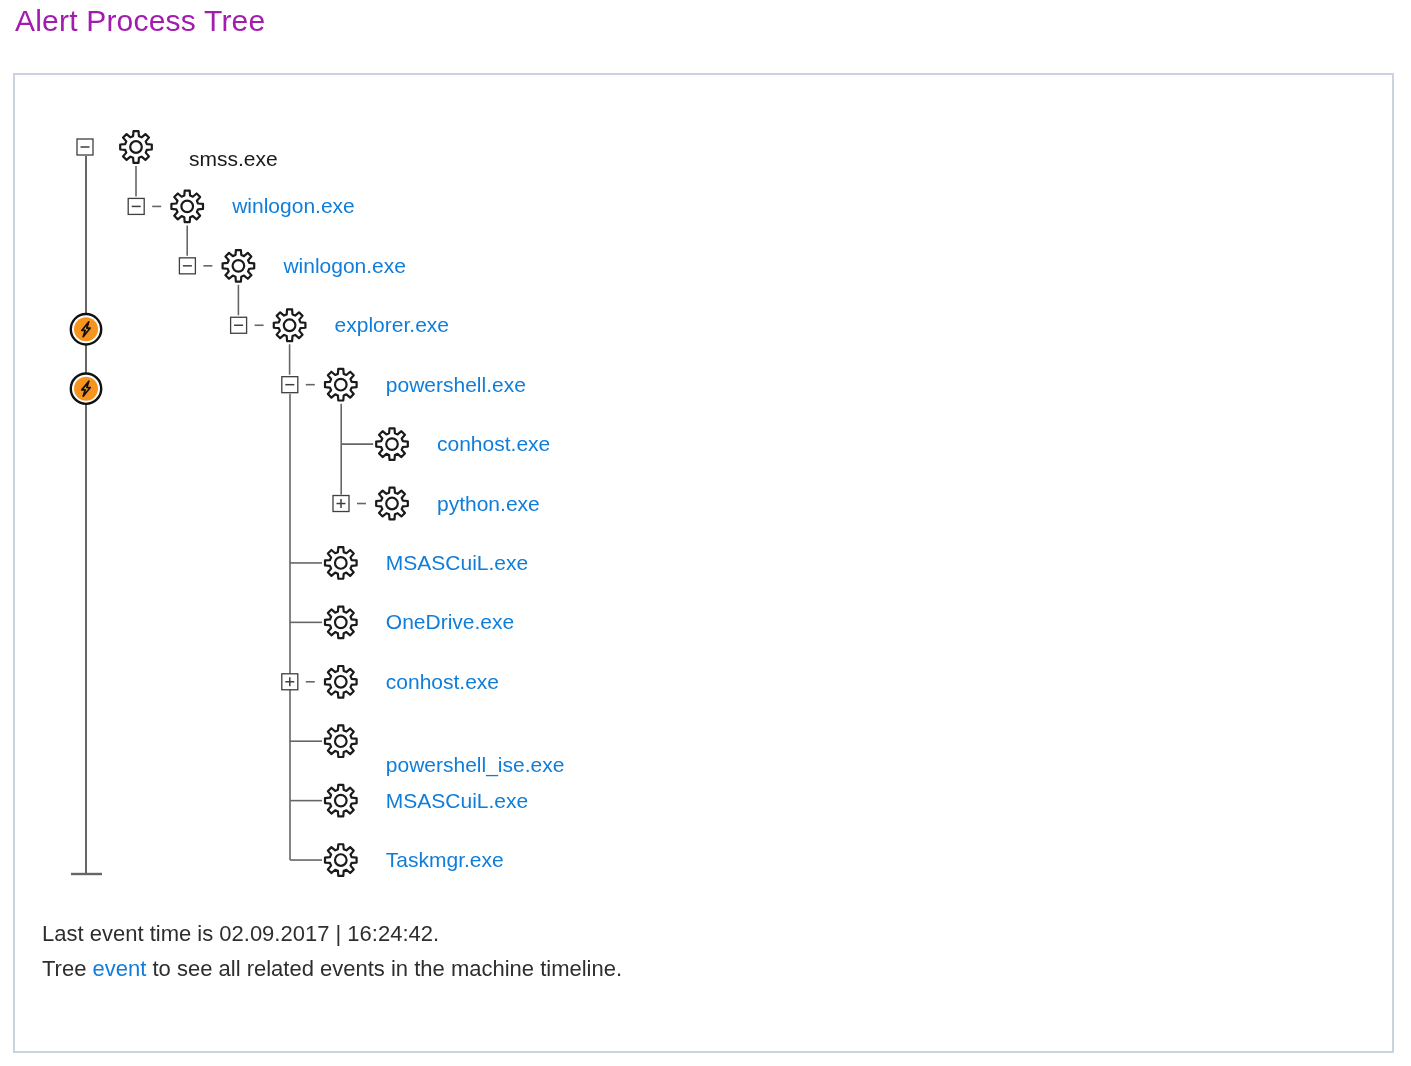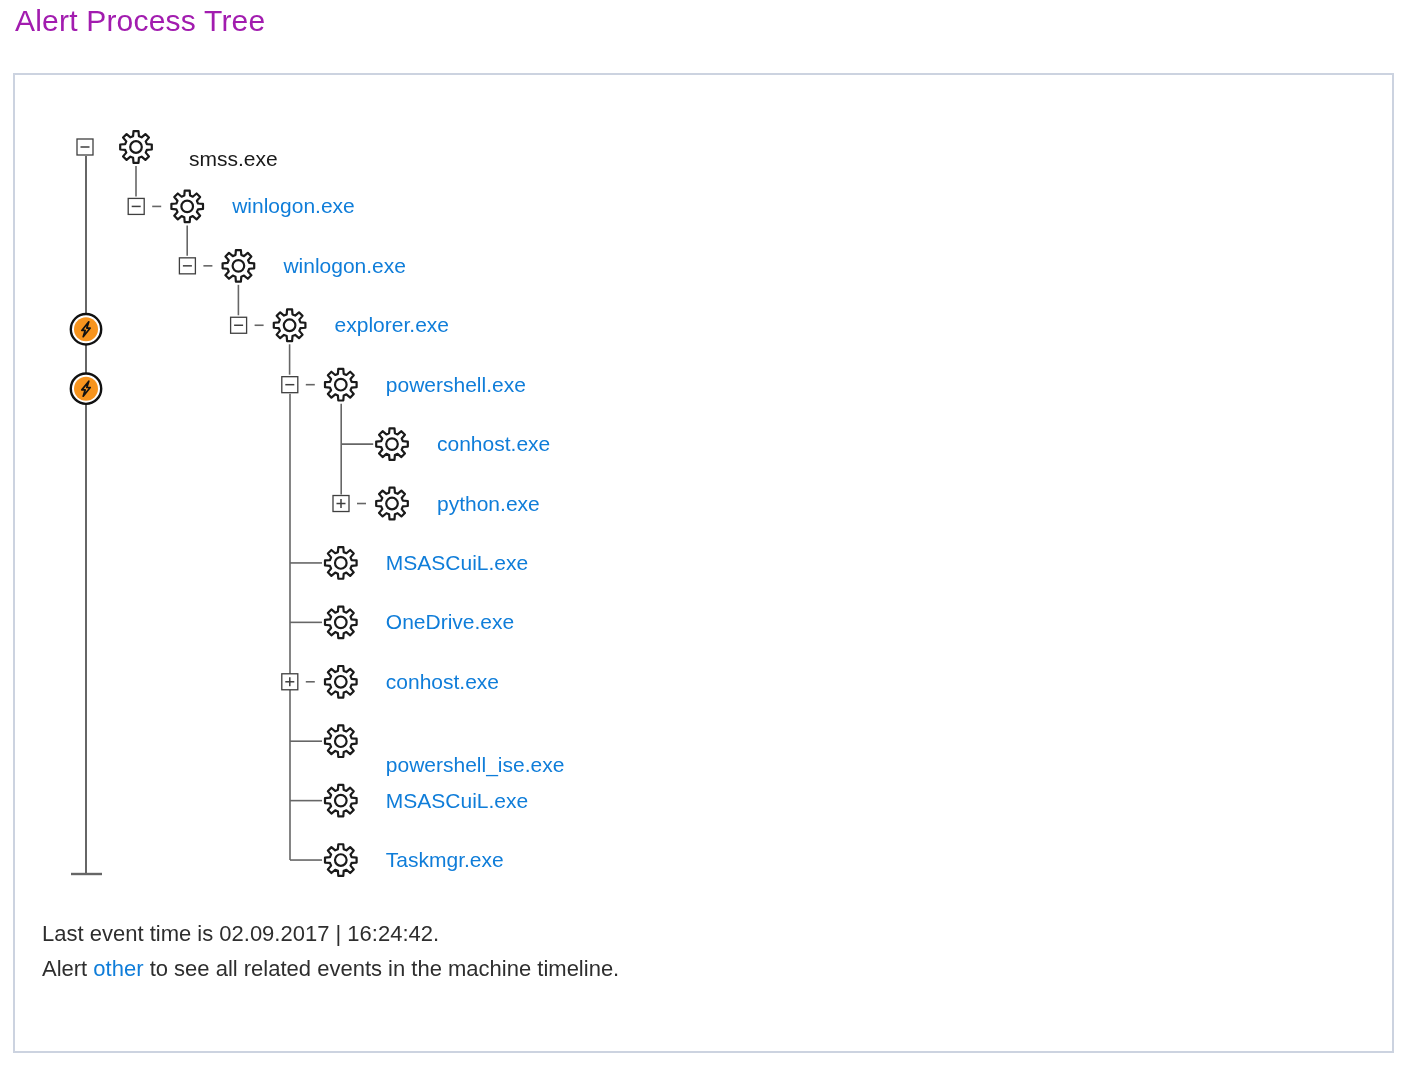--- a/index.html
+++ b/index.html
@@ -162,15 +162,15 @@
       <div class="proc-label proc-link" data-interactable="true" style="left: 385.8px; top: 546.94px;">MSASCuiL.exe</div>
       <div class="proc-label proc-link" data-interactable="true" style="left: 385.8px; top: 606.36px;">OneDrive.exe</div>
       <div class="proc-label proc-link" data-interactable="true" style="left: 385.8px; top: 665.78px;">conhost.exe</div>
       <div class="proc-label proc-link" data-interactable="true" style="left: 385.8px; top: 725.2px; margin-top: 24px;">powershell_ise.exe</div>
       <div class="proc-label proc-link" data-interactable="true" style="left: 385.8px; top: 784.62px;">MSASCuiL.exe</div>
       <div class="proc-label proc-link" data-interactable="true" style="left: 385.8px; top: 844.04px;">Taskmgr.exe</div>
     </div>
 
   <div class="footer" data-interactable="false">
     <div data-interactable="false">Last event time is 02.09.2017 | 16:24:42.</div>
-    <div data-interactable="false"><span data-interactable="false">Alert </span><a class="link" data-interactable="true">other</a><span data-interactable="false"> to see all related events in the machine timeline.</span></div>
+    <div data-interactable="false"><span data-interactable="false">Tree </span><a class="link" data-interactable="true">event</a><span data-interactable="false"> to see all related events in the machine timeline.</span></div>
   </div>
 </div>
 
 </body></html>

